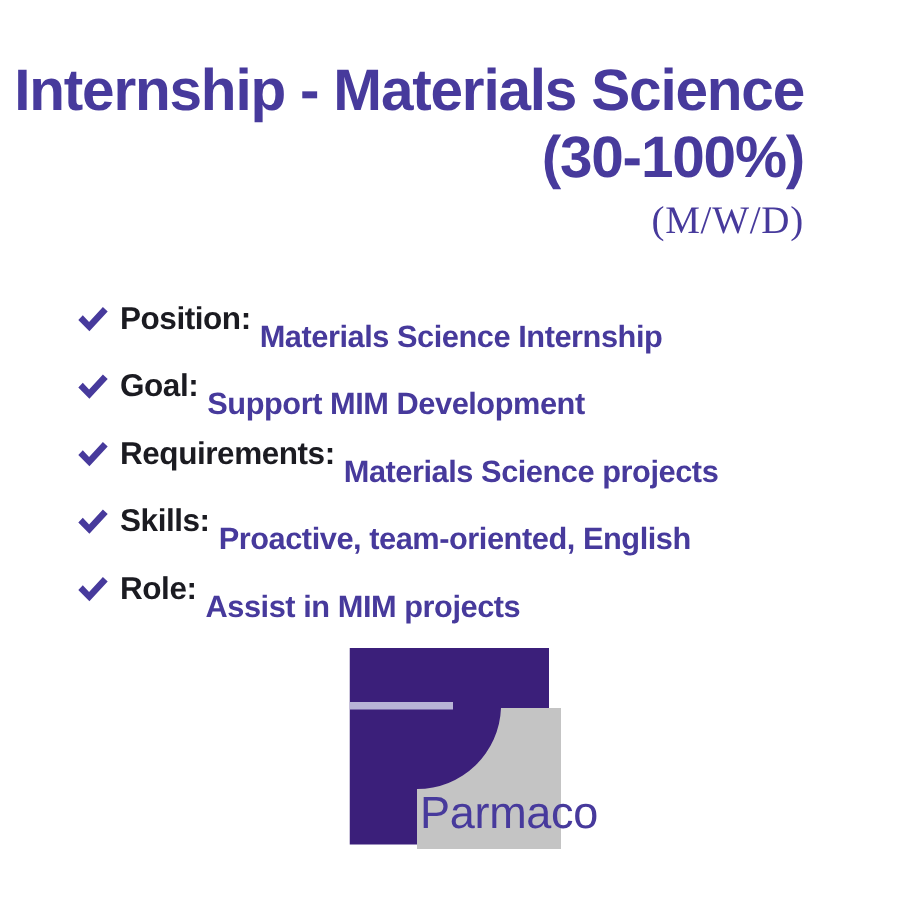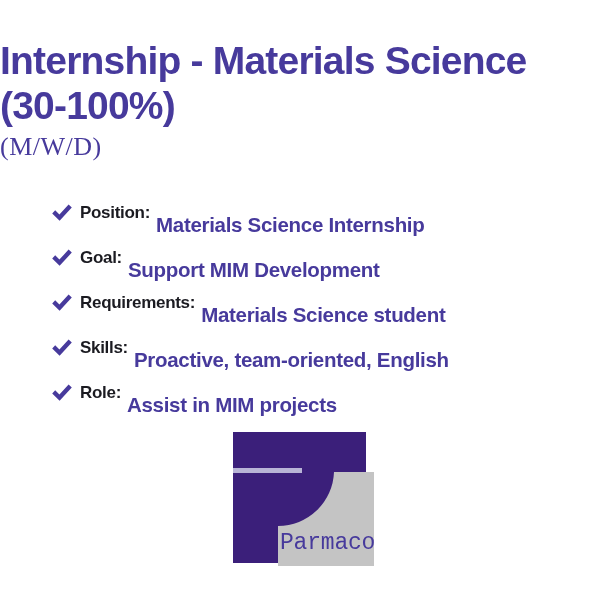--- a/index.html
+++ b/index.html
@@ -21,21 +21,21 @@
     height: 600px;
     box-sizing: border-box;
   }
 
   
   .title-block {
     position: absolute;
     top: 38px;
     left: 0;
     width: 536px;
-    text-align: left;
+    text-align: right;
   }
   .title-line {
     font-family: "Liberation Sans", sans-serif;
     font-weight: bold;
     font-size: 39px;
     line-height: 45px;
     color: #473a9c;
     letter-spacing: -0.8px;
     white-space: nowrap;
   }
@@ -69,21 +69,21 @@
     display: inline-flex;
     align-items: center;
     justify-content: center;
   }
   .check-icon svg {
     display: block;
   }
   .bullet-label {
     font-family: "Liberation Sans", sans-serif;
     font-weight: bold;
-    font-size: 17px;
+    font-size: 21px;
     color: #1b1b21;
     letter-spacing: -0.3px;
   }
   .bullet-value {
     font-family: "Liberation Sans", sans-serif;
     font-weight: bold;
     font-size: 20.5px;
     color: #473a9c;
     letter-spacing: -0.3px;
     margin-left: 6px;
@@ -98,22 +98,22 @@
     width: 141px;
     height: 134px;
   }
   .logo svg {
     display: block;
   }
   .logo-wordmark {
     position: absolute;
     left: 47px;
     top: 98px;
-    font-family: Liberation Mono, monospace;
-    font-size: 23px;
+    font-family: Liberation Sans, sans-serif;
+    font-size: 30px;
     color: #473a9c;
     letter-spacing: -0.2px;
     line-height: 26px;
   }
 </style>
 </head>
 <body>
 
 <div class="poster">
 
@@ -145,21 +145,21 @@
       <span class="bullet-value">Support MIM Development</span>
     </div>
 
     <div class="bullet-row">
       <span class="check-icon">
         <svg width="24" height="22" viewBox="0 0 24 22" aria-hidden="true">
           <path d="M2.2 11.4 L5.2 8.2 L9.4 12.6 L18.6 2.6 L21.8 5.6 L9.6 18.8 Z" fill="#473a9c"></path>
         </svg>
       </span>
       <span class="bullet-label">Requirements:</span>
-      <span class="bullet-value">Materials Science student</span>
+      <span class="bullet-value">Materials Science projects</span>
     </div>
 
     <div class="bullet-row">
       <span class="check-icon">
         <svg width="24" height="22" viewBox="0 0 24 22" aria-hidden="true">
           <path d="M2.2 11.4 L5.2 8.2 L9.4 12.6 L18.6 2.6 L21.8 5.6 L9.6 18.8 Z" fill="#473a9c"></path>
         </svg>
       </span>
       <span class="bullet-label">Skills:</span>
       <span class="bullet-value">Proactive, team-oriented, English</span>

